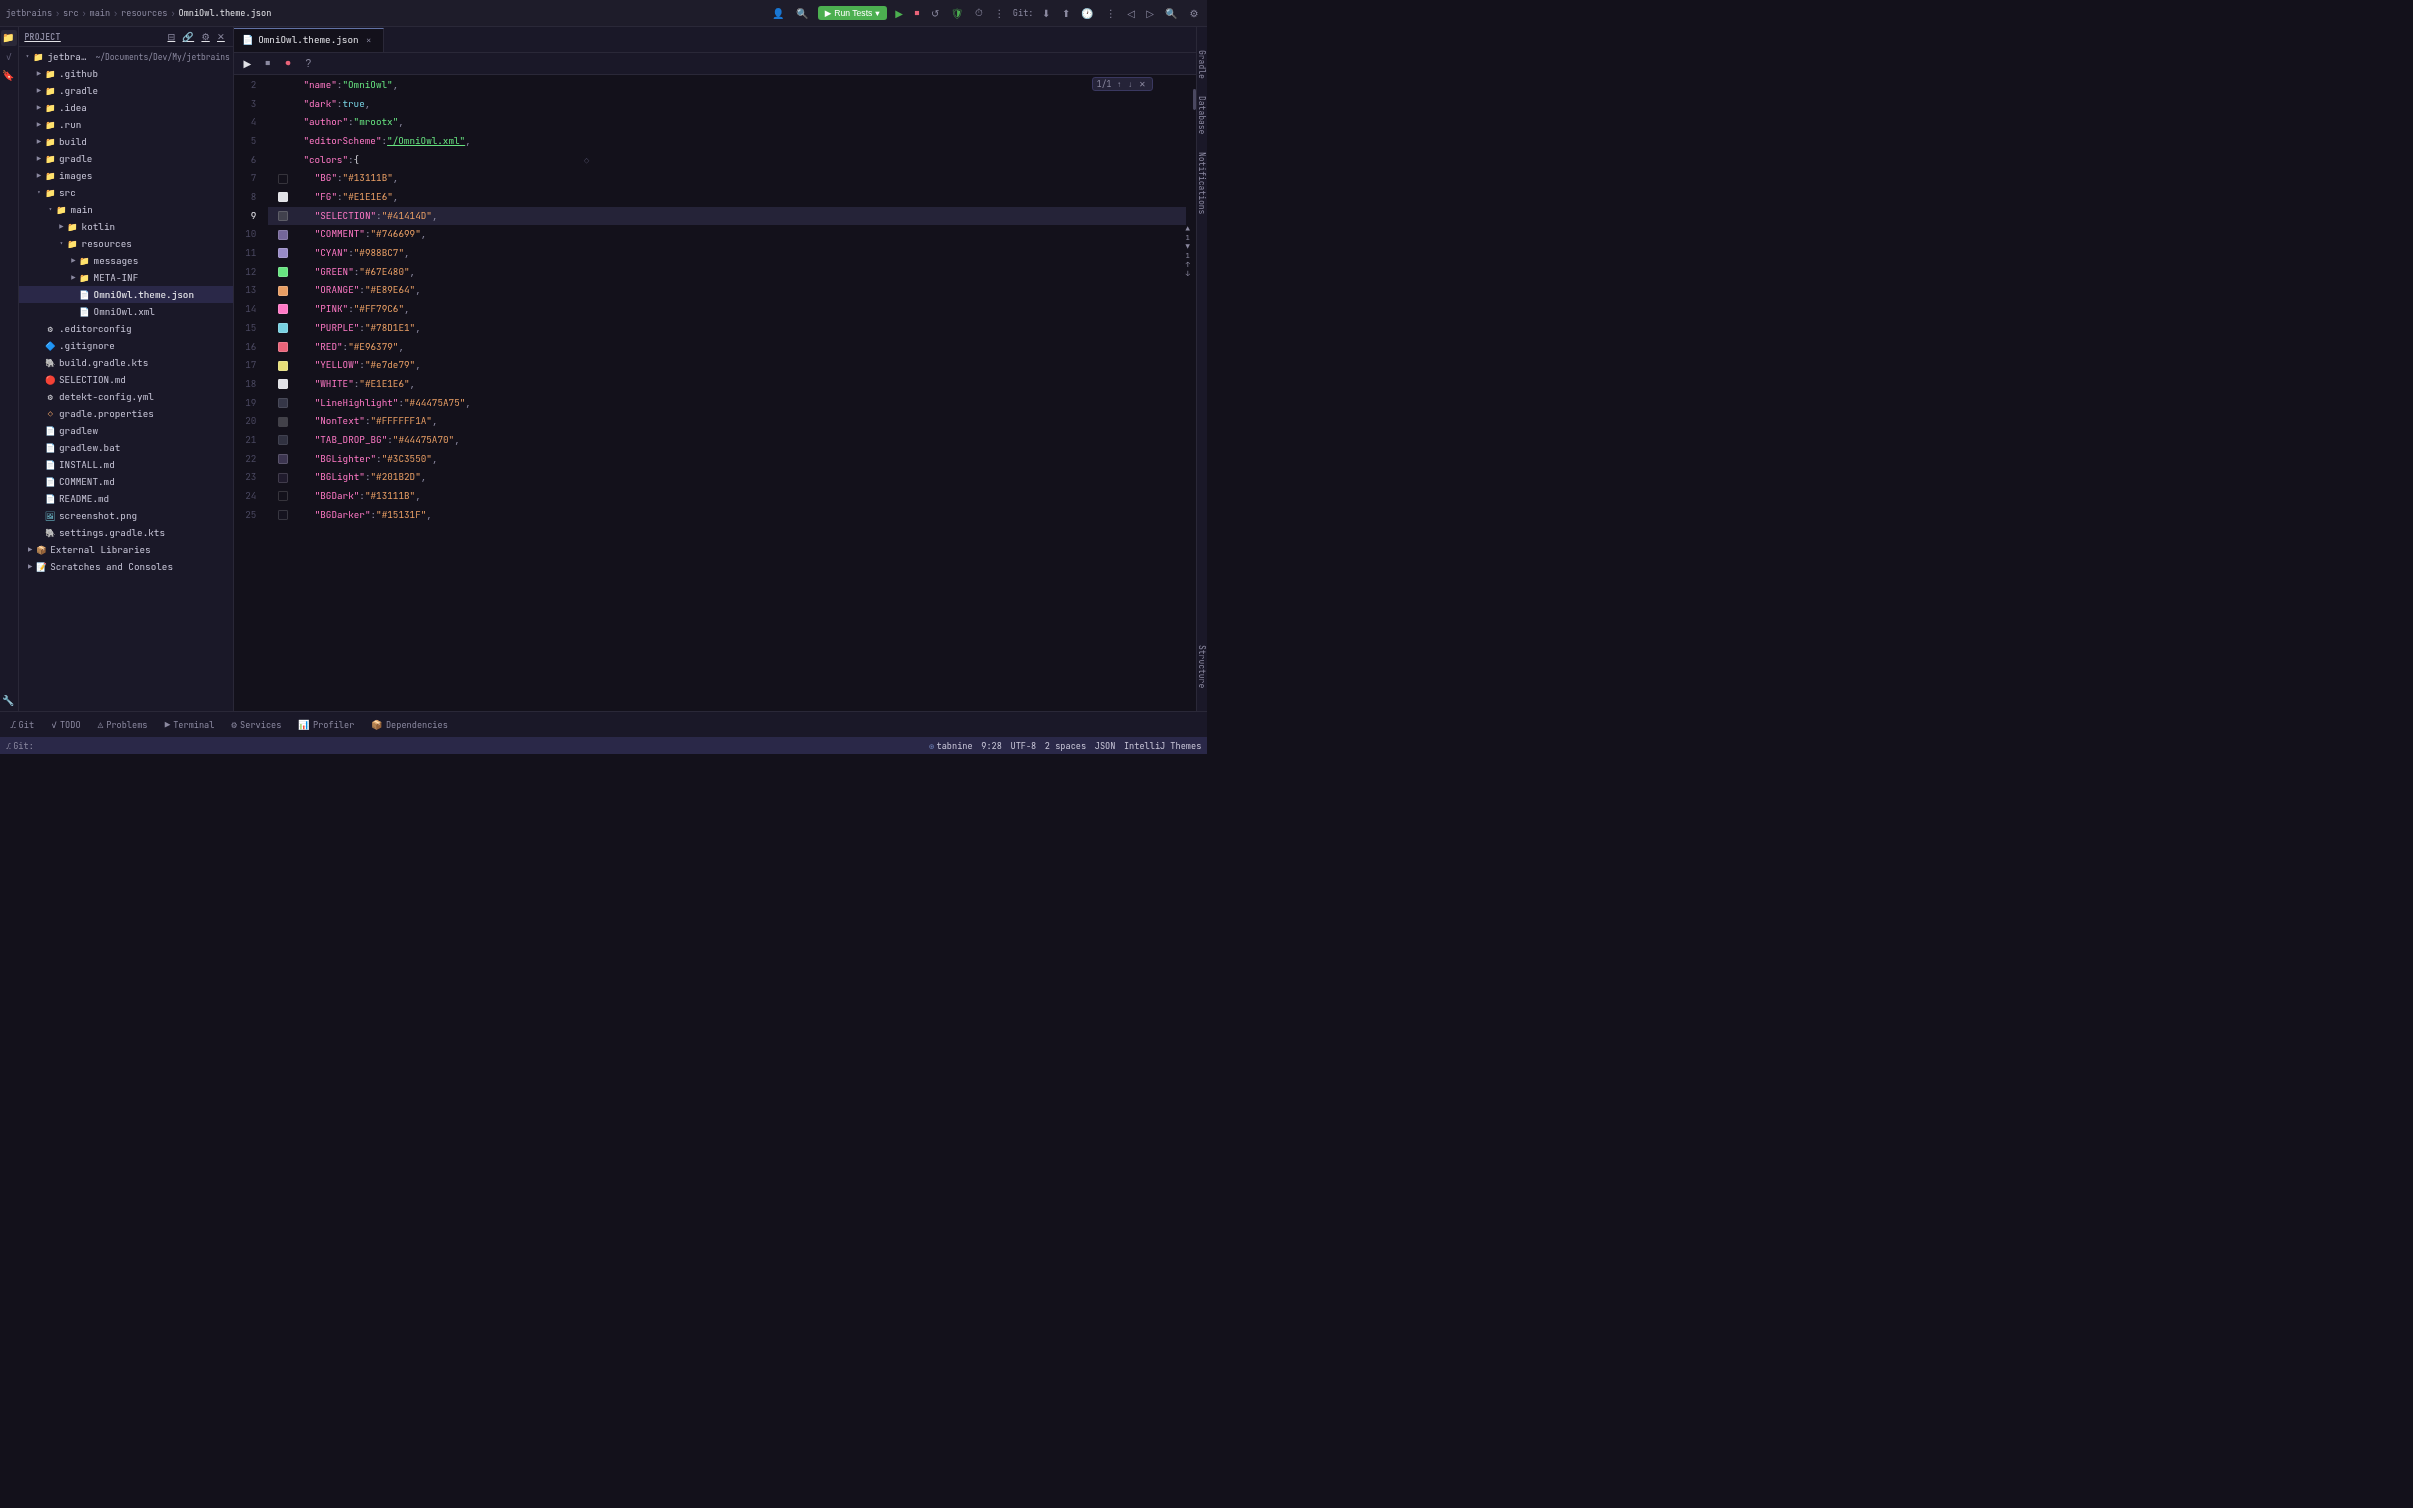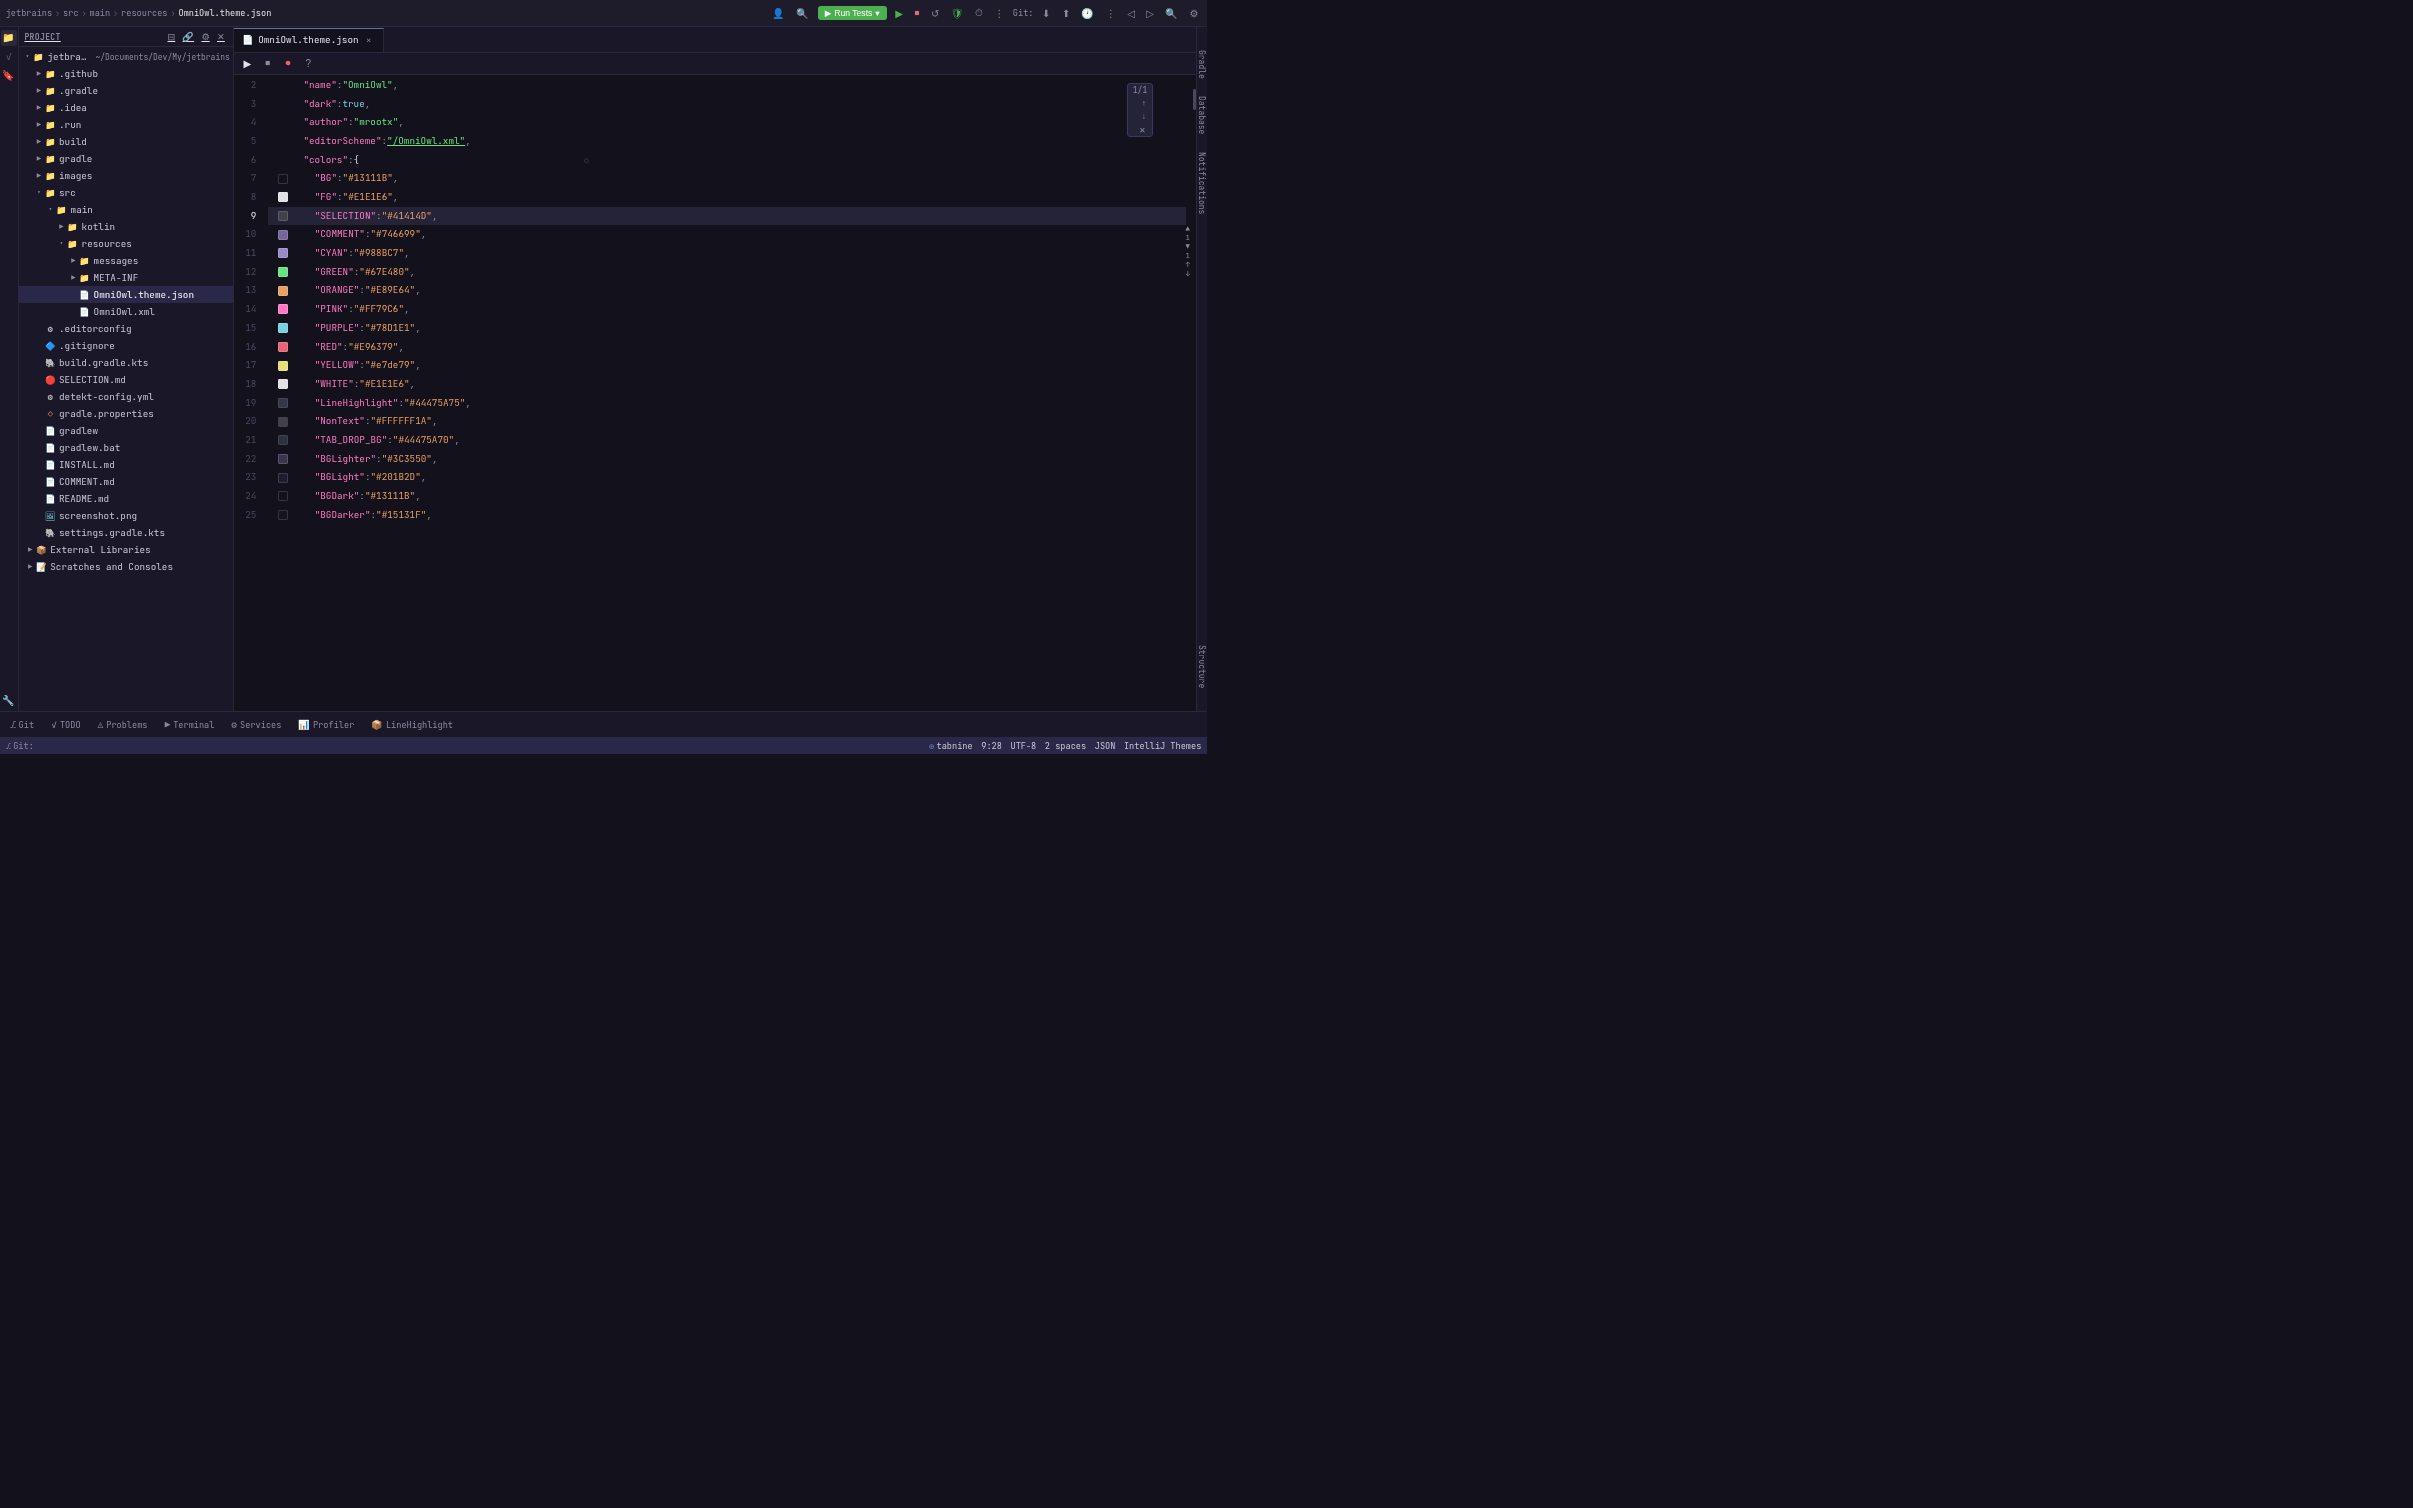--- a/index.html
+++ b/index.html
@@ -399,33 +399,32 @@
       display: flex;
       align-items: center;
       gap: 2.2px;
       cursor: pointer;
     }
     .git-item { color: #8B89A0; }
 
     
     .find-bar {
       position: absolute;
-      top: 8px;
+      top: 2px;
       right: 43px;
       background: #252338;
       border: 0.7px solid #3A3860;
       border-radius: 2.9px;
       display: flex;
       align-items: flex-end;
       padding: 1.4px 4.3px;
       gap: 4.3px;
       font-size: 8.6px;
       color: #E1E1E6;
       z-index: 10;
-      flex-direction: column;
     }
     .folder-icon { color: #E89E64; }
   </style>
 </head>
 <body>
 
 <div class="top-bar">
   <div class="top-bar-breadcrumb">
     <span style="color:#8B89A0">jetbrains</span>
     <span class="breadcrumb-sep"> › </span>
@@ -1025,21 +1024,21 @@
   <div class="bottom-tab">
     <span class="bottom-tab-icon">⚙</span>
     <span>Services</span>
   </div>
   <div class="bottom-tab">
     <span class="bottom-tab-icon">📊</span>
     <span>Profiler</span>
   </div>
   <div class="bottom-tab">
     <span class="bottom-tab-icon">📦</span>
-    <span>LineHighlight</span>
+    <span>Dependencies</span>
   </div>
 </div>
 
 <div class="status-bar">
   <div class="status-item git-item">
     <span>⎇</span>
     <span>Git:</span>
   </div>
   <div style="margin-left:auto;display:flex;align-items:center;gap:8.6px">
 

